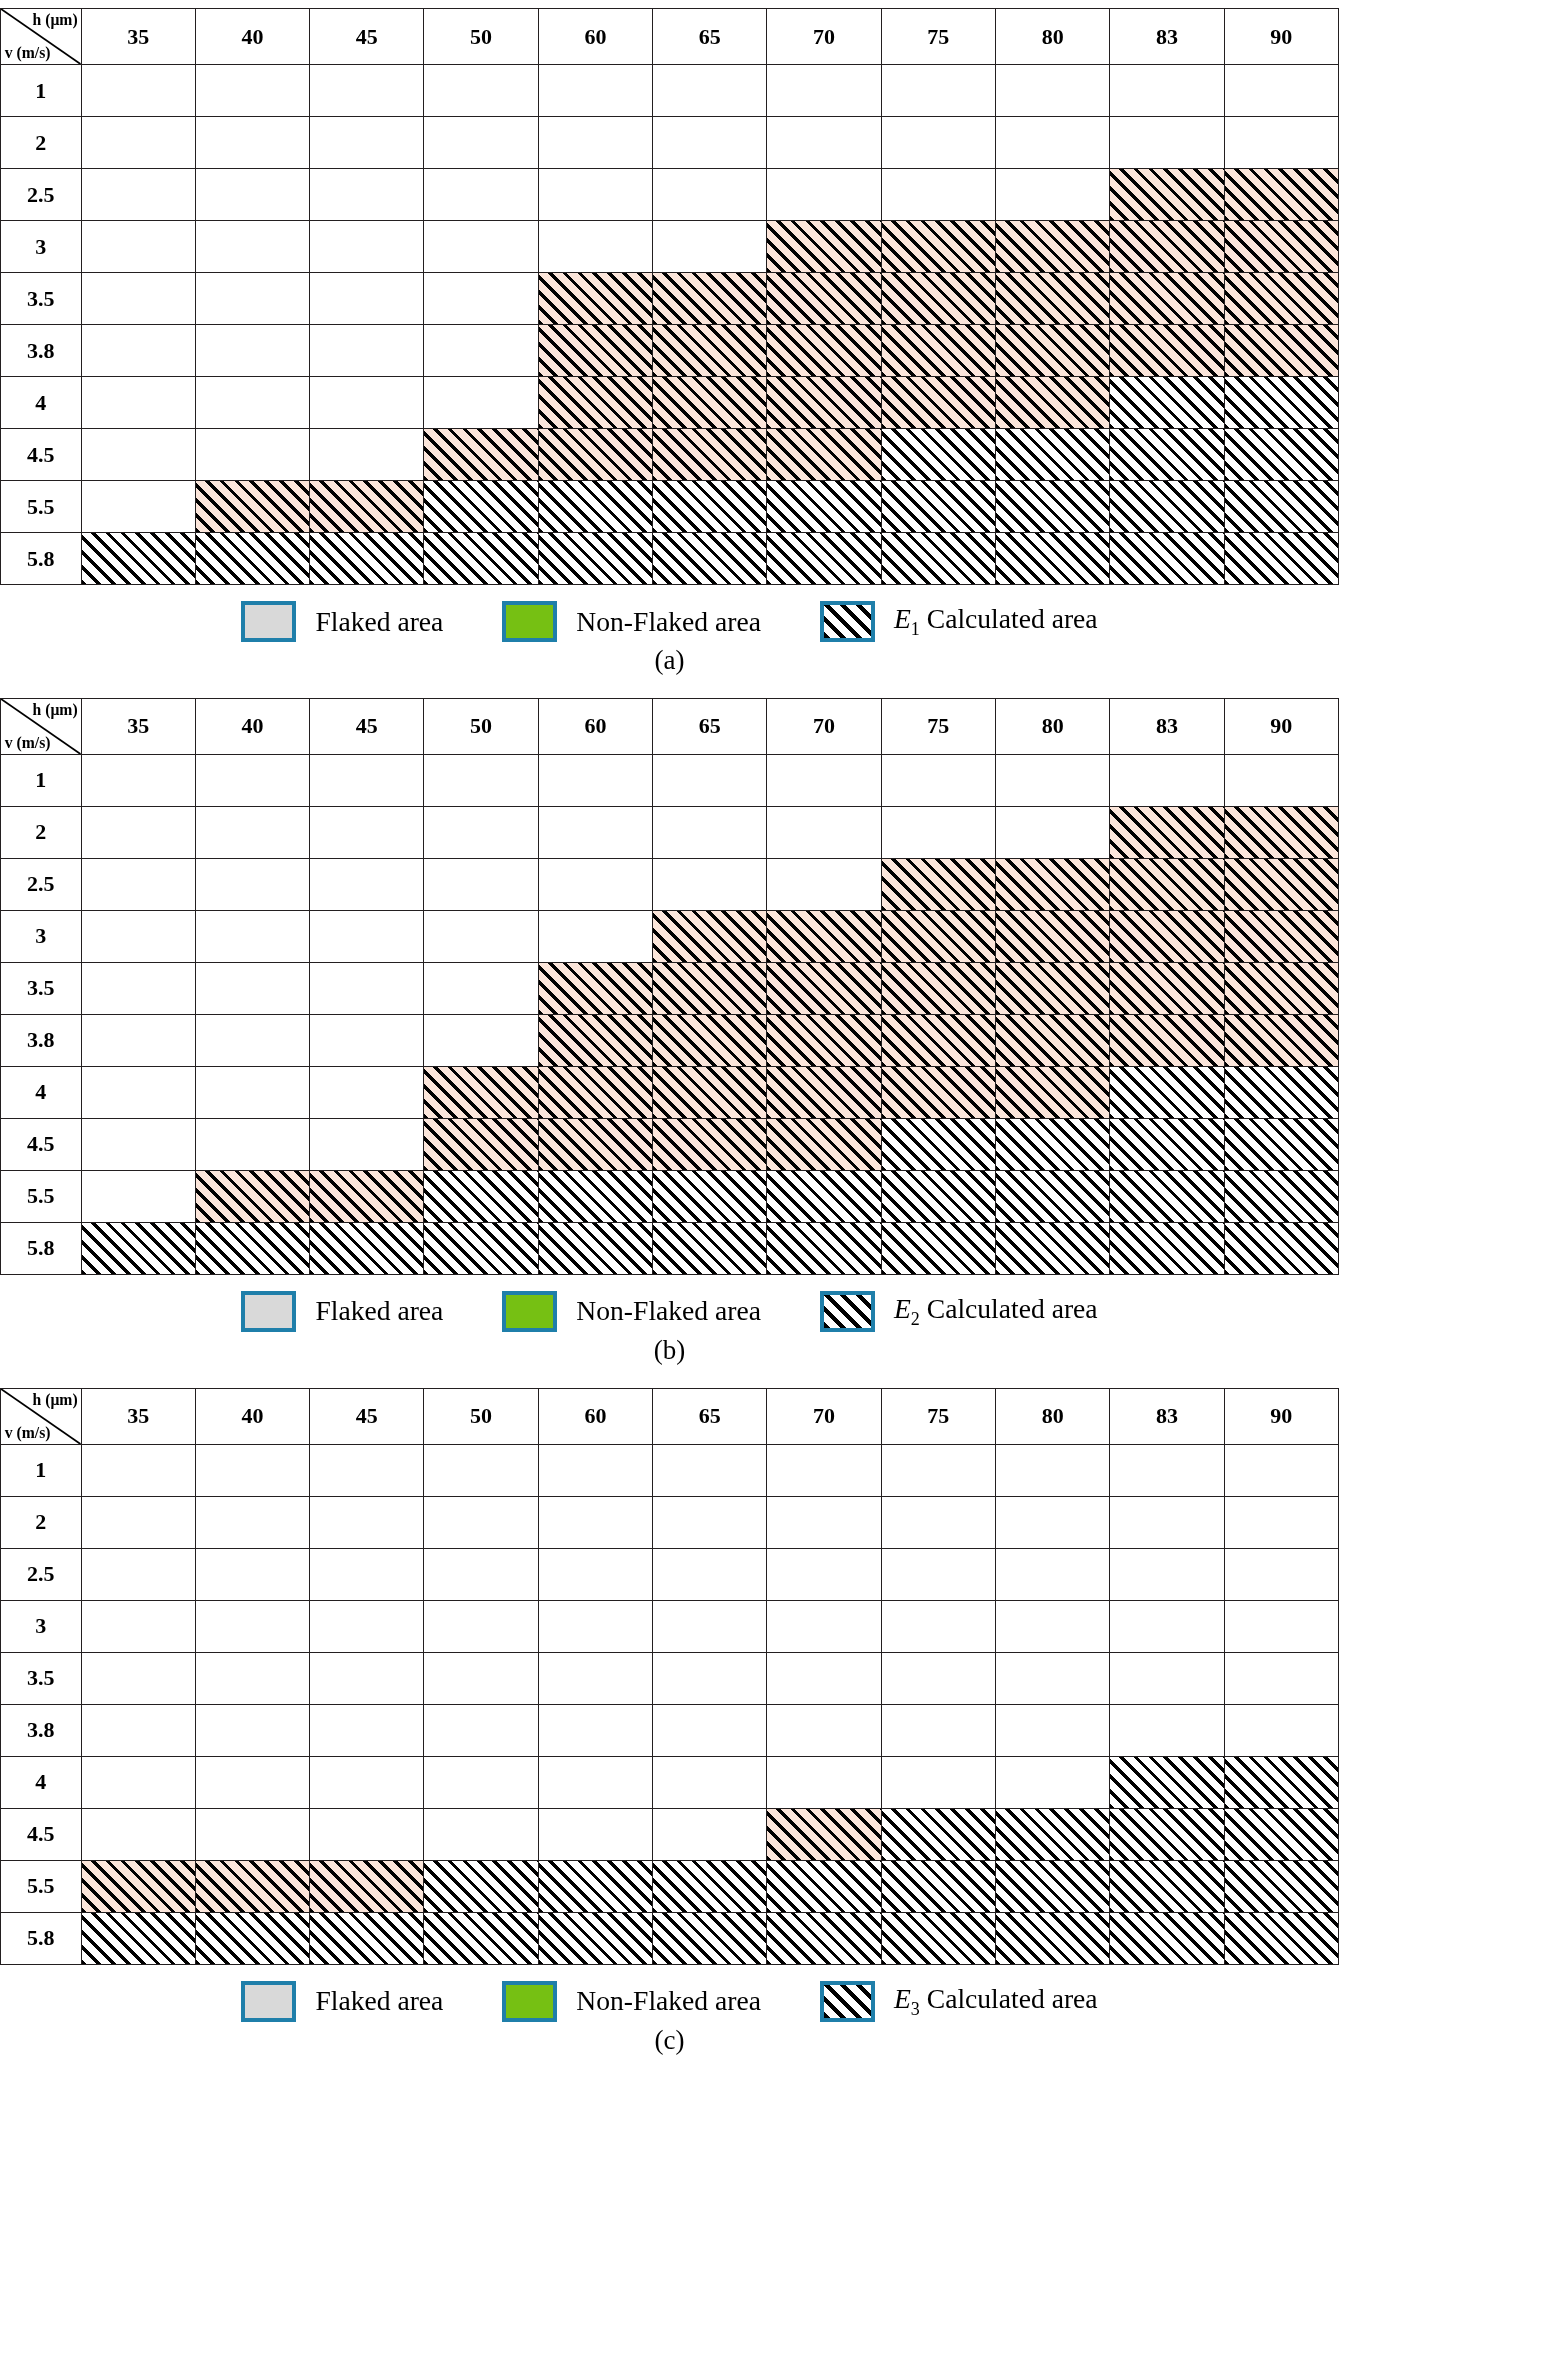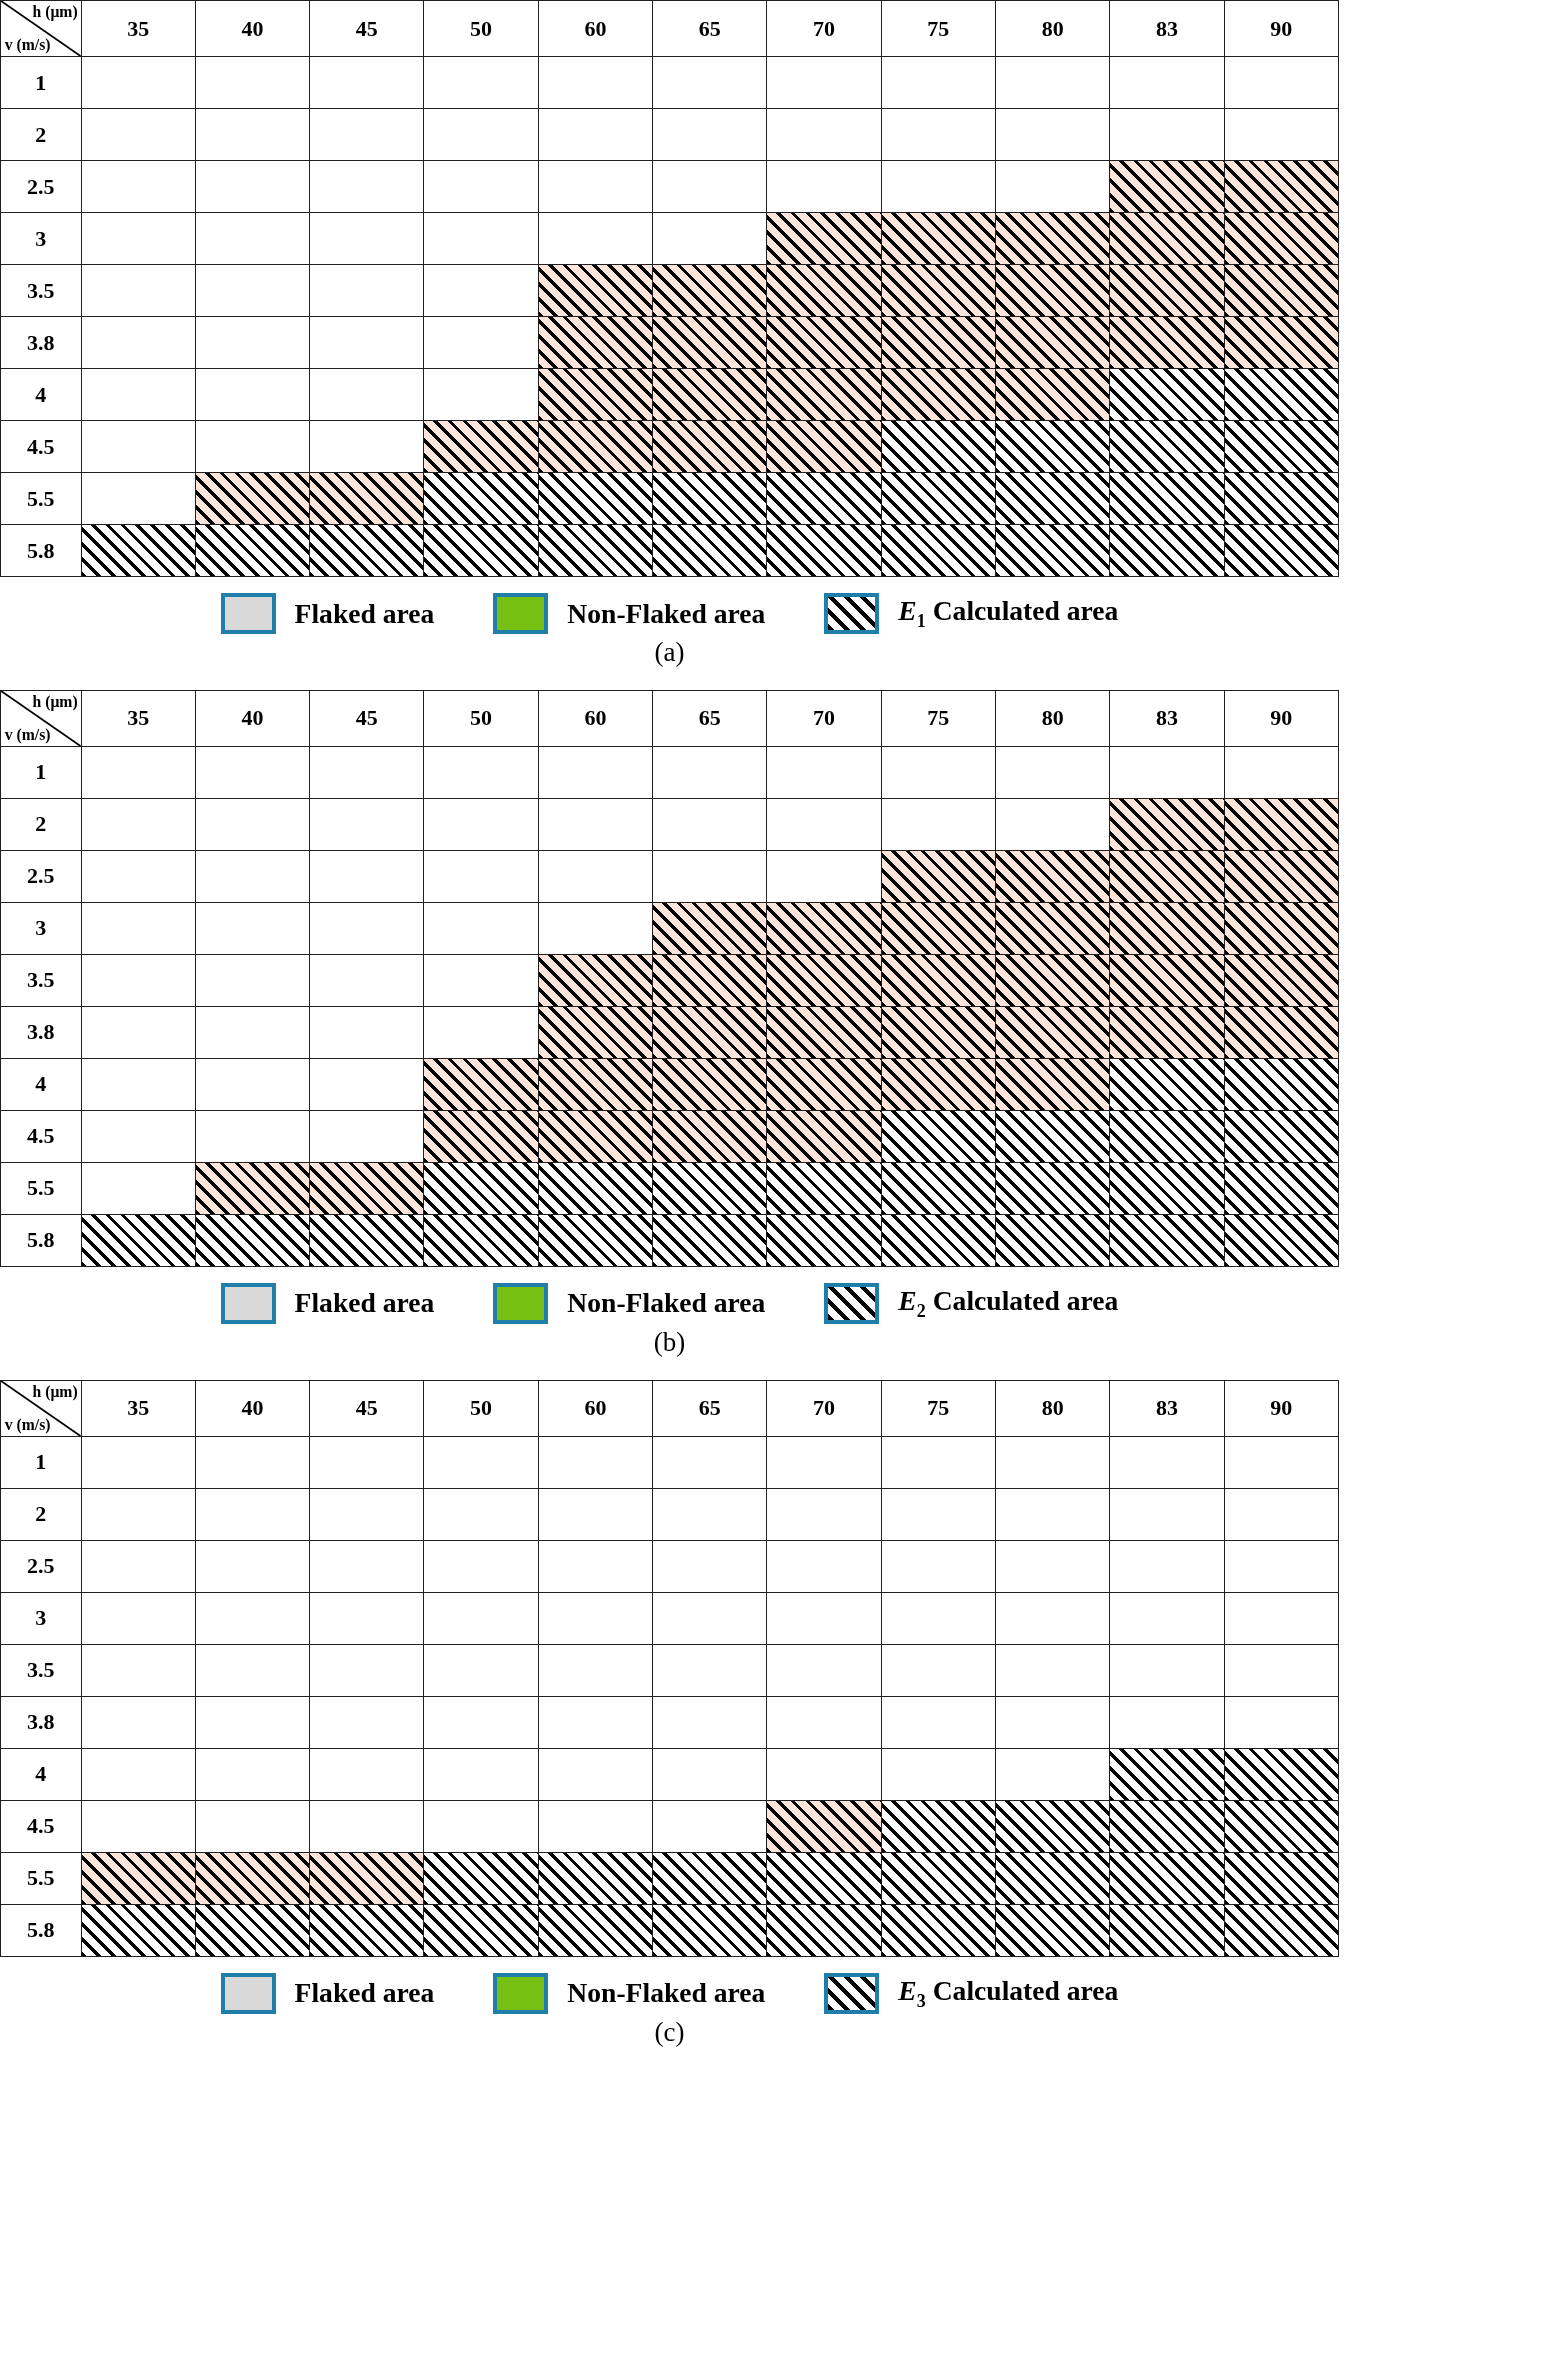--- a/index.html
+++ b/index.html
@@ -6,21 +6,21 @@
   body{
     width:1566px;
     background:#ffffff;
     font-family:"Liberation Serif", serif;
     color:#000;
     -webkit-font-smoothing:antialiased;
   }
   .figure{
     width:1339px;
     box-sizing:border-box;
-    padding:0 0 0 0;
+    padding:8px 0 0 0;
   }
   .panel{
     margin:0 0 0 0;
   }
   
   table.grid{
     border-collapse:collapse;
     table-layout:fixed;
     margin:0 auto;
     background:#fff;
@@ -123,21 +123,20 @@
     background-color:#ffffff;
     background-image:repeating-linear-gradient(
        45deg,
        #000 0px, #000 4.3px,
        #fff 4.3px, #fff 11.4px);
   }
   .legend-label{
     font-size:27.6px;
     font-family:"Liberation Serif", serif;
     white-space:nowrap;
-    font-weight:bold;
   }
   .legend-label .sub{
     font-style:italic;
     font-size:27.6px;
   }
   .legend-label .subnum{
     font-size:18px;
     vertical-align:sub;
   }
   .caption{

